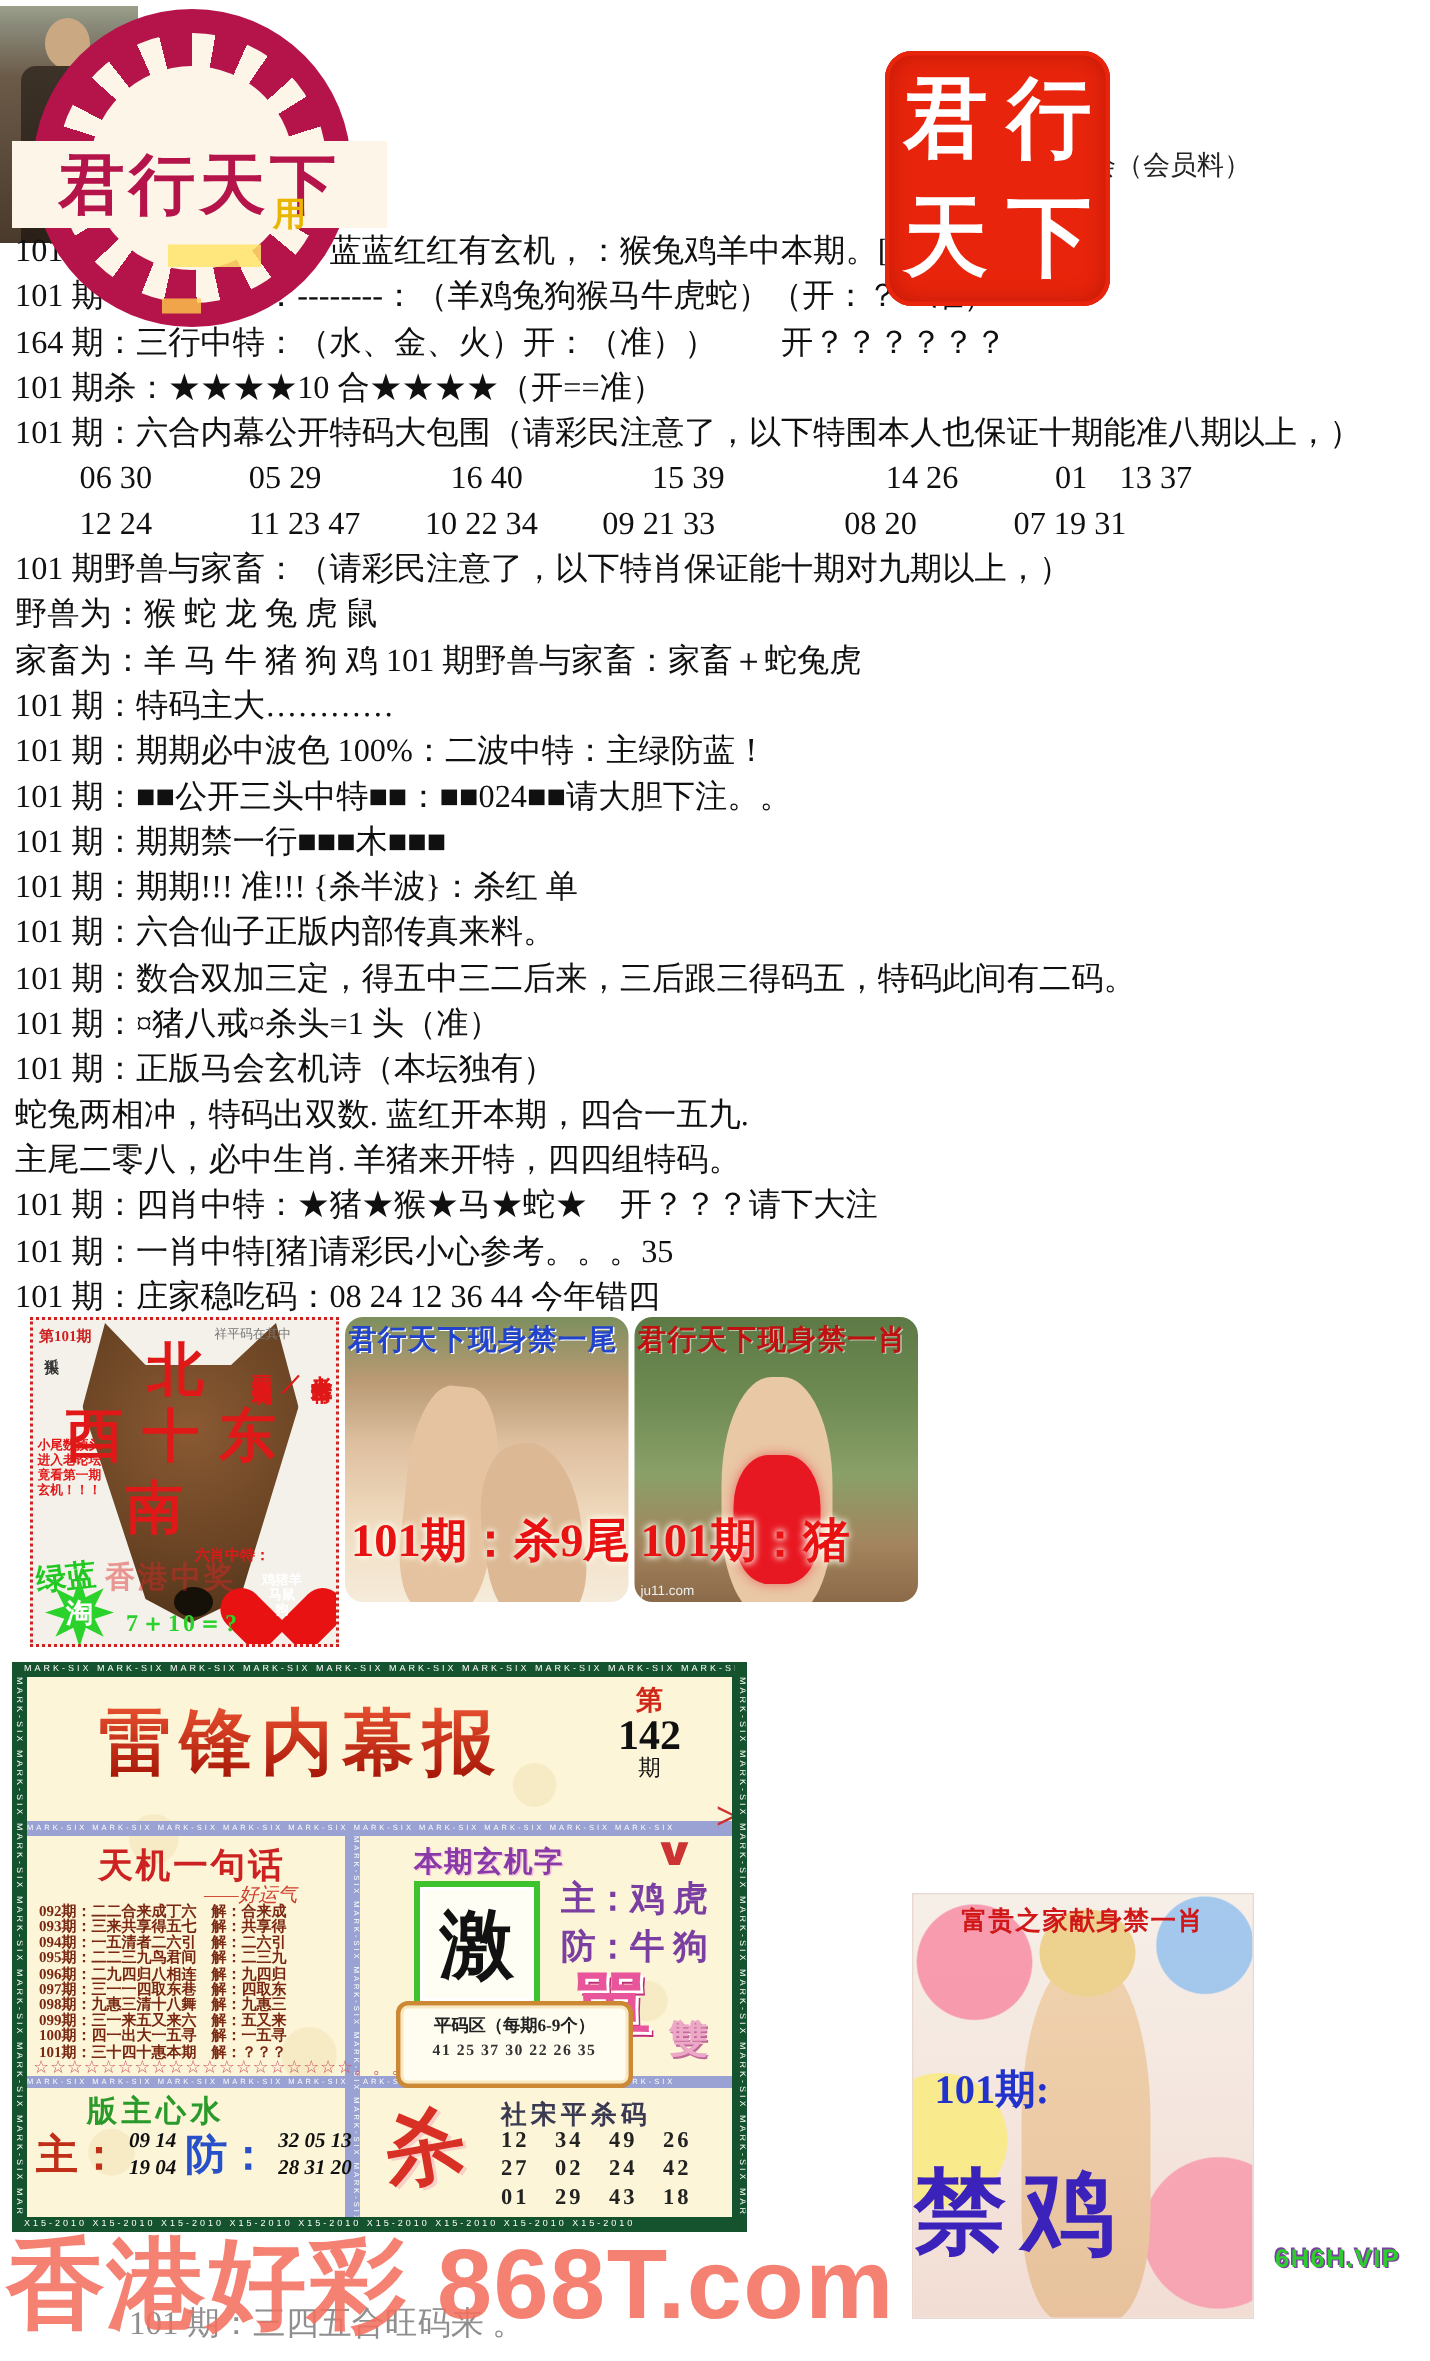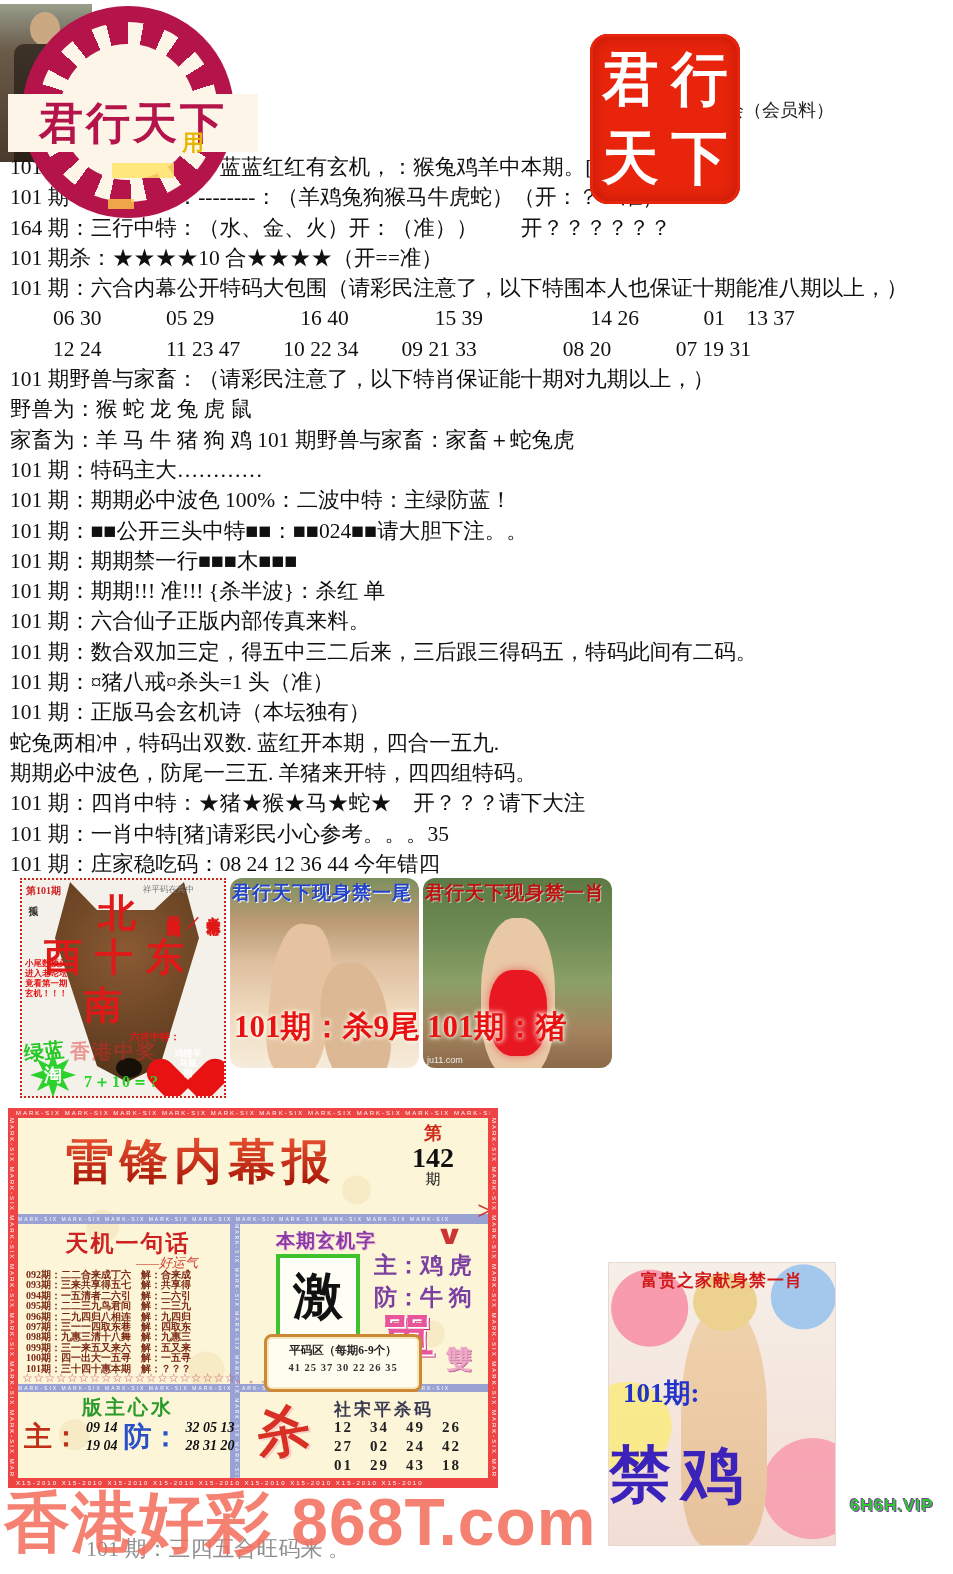--- a/index.html
+++ b/index.html
@@ -81,21 +81,21 @@
   .photo-mid::after{content:"";position:absolute;left:92px;top:84px;width:66px;height:120px;border-radius:45% 45% 35% 35%;
        background:#dcb astray;background:#dcb894;transform:rotate(-8deg);}
   .photo-right{background:linear-gradient(180deg,#5d7a46 0%,#6f8c54 30%,#8aa068 55%,#a4845e 80%,#8a6a48 100%);}
   .photo-right .cap-top{color:#c01010;text-shadow:1px 1px 0 #fff8;}
   .photo-right::before{content:"";position:absolute;left:58px;top:40px;width:74px;height:160px;border-radius:45% 45% 40% 40%;
        background:#e9c8a6;}
   .photo-right::after{content:"";position:absolute;left:66px;top:92px;width:58px;height:86px;border-radius:40%;
        background:#e81822;box-shadow:0 0 8px #e8182288;}
 
   
-  .lf{position:absolute;left:8px;top:1108px;width:490px;height:380px;z-index:1;background:#ef4444;padding:10px;box-sizing:border-box;}
+  .lf{position:absolute;left:8px;top:1108px;width:490px;height:380px;z-index:1;background:#14532d;padding:10px;box-sizing:border-box;}
   .lf-border-txt{position:absolute;z-index:2;color:#fff;font-size:6px;font-family:"Liberation Sans",sans-serif;
        letter-spacing:2px;white-space:nowrap;overflow:hidden;}
   .lf-bt-top{left:8px;top:2px;width:474px;}
   .lf-bt-bottom{left:8px;bottom:2px;width:474px;}
   .lf-bt-left{left:1px;top:10px;height:360px;writing-mode:vertical-rl;}
   .lf-bt-right{right:1px;top:10px;height:360px;writing-mode:vertical-rl;}
   .lf-inner{position:relative;width:470px;height:360px;background:#fdf5d8;overflow:hidden;
        background-image:radial-gradient(circle at 18% 30%,#f6ebc4 0 16px,transparent 17px),
                         radial-gradient(circle at 72% 20%,#f6ebc4 0 14px,transparent 15px),
                         radial-gradient(circle at 40% 70%,#f6ebc4 0 18px,transparent 19px),
@@ -113,21 +113,21 @@
   .lf-issue .n{color:#111;font-size:28px;font-weight:bold;}
   .lf-issue .s{color:#111;font-size:15px;}
   .lf-arrow{position:absolute;right:-4px;top:78px;color:#cc3333;font-size:26px;font-weight:bold;z-index:3;}
   .lf-check{position:absolute;right:28px;top:102px;color:#cc3333;font-size:26px;font-weight:bold;transform:scaleX(1.4);z-index:3;}
 
   .lf-tj-title{position:absolute;left:30px;top:110px;width:160px;text-align:center;color:#cc2222;font-size:23px;font-weight:bold;letter-spacing:2px;}
   .lf-tj-sub{position:absolute;left:118px;top:136px;color:#d04030;font-size:13px;font-style:italic;}
   .lf-tj-rows{position:absolute;left:8px;top:152px;width:200px;}
   .lf-tj-rows div{font-size:10px;line-height:10.4px;color:#7a2812;font-weight:bold;white-space:nowrap;}
   .lf-stars{position:absolute;left:4px;top:252px;font-size:12px;color:#cc5566;letter-spacing:0.5px;white-space:nowrap;}
-  .lf-bz-title{position:absolute;left:40px;top:276px;width:140px;text-align:center;color:#2a9a2a;font-size:20px;font-weight:bold;letter-spacing:3px;}
+  .lf-bz-title{position:absolute;left:40px;top:276px;width:140px;text-align:left;color:#2a9a2a;font-size:20px;font-weight:bold;letter-spacing:3px;}
   .lf-bz-row{position:absolute;left:6px;top:300px;width:204px;display:flex;align-items:center;}
   .lf-bz-row .big{font-size:28px;font-weight:bold;}
   .lf-bz-row .zhu{color:#c03018;}
   .lf-bz-row .fang{color:#2850c8;}
   .lf-bz-row .nums{font-size:14px;font-weight:bold;font-style:italic;line-height:18px;margin:0 6px;white-space:nowrap;}
 
   .lf-xj-title{position:absolute;left:258px;top:110px;font-size:19px;font-weight:bold;color:#8a3aa8;text-shadow:1px 1px 0 #f0c0d8;letter-spacing:1px;}
   .lf-xj-box{position:absolute;left:258px;top:136px;width:76px;height:76px;border:4px solid #3ec32e;background:#fffef4;
        display:flex;align-items:center;justify-content:center;box-shadow:0 0 0 2px #fff inset;}
   .lf-xj-box span{font-size:50px;font-weight:bold;color:#111;}
@@ -210,21 +210,21 @@
       <div class="rline">101 期：特码主大…………</div>
       <div class="rline">101 期：期期必中波色 100%：二波中特：主绿防蓝！</div>
       <div class="rline">101 期：■■公开三头中特■■：■■024■■请大胆下注。。</div>
       <div class="rline">101 期：期期禁一行■■■木■■■</div>
       <div class="rline">101 期：期期!!! 准!!! {杀半波}：杀红 单</div>
       <div class="rline">101 期：六合仙子正版内部传真来料。</div>
       <div class="rline">101 期：数合双加三定，得五中三二后来，三后跟三得码五，特码此间有二码。</div>
       <div class="rline">101 期：¤猪八戒¤杀头=1 头（准）</div>
       <div class="rline">101 期：正版马会玄机诗（本坛独有）</div>
       <div class="rline">蛇兔两相冲，特码出双数. 蓝红开本期，四合一五九.</div>
-      <div class="rline">期期必中波色，防尾一三五. 羊猪来开特，四四组特码。</div>
+      <div class="rline">主尾二零八，必中生肖. 羊猪来开特，四四组特码。</div>
       <div class="rline">101 期：四肖中特：★猪★猴★马★蛇★　开？？？请下大注</div>
       <div class="rline">101 期：一肖中特[猪]请彩民小心参考。。。35</div>
       <div class="rline">101 期：庄家稳吃码：08 24 12 36 44 今年错四</div>
     </div>
 
   <div class="pics">
 
     <div class="fox">
       <div class="fox-head"></div>
       <div class="fox-nose"></div>

